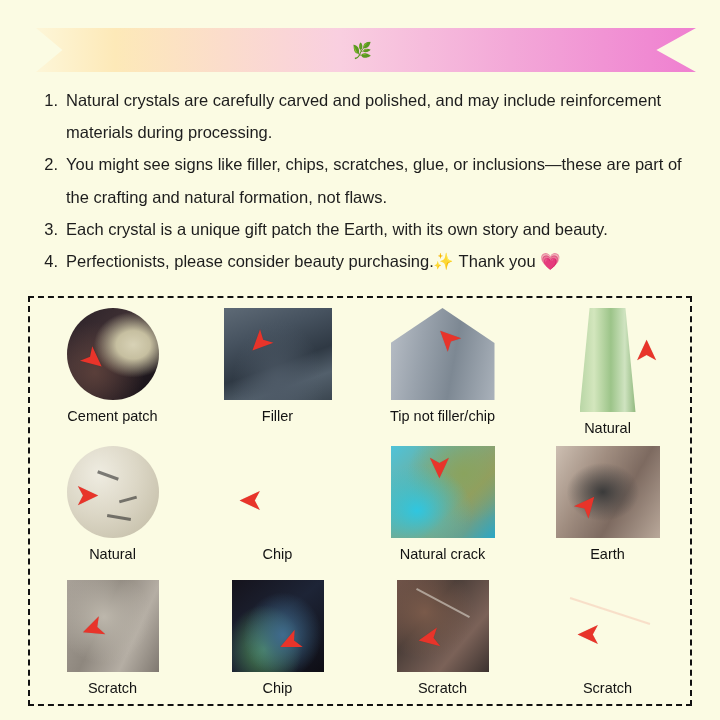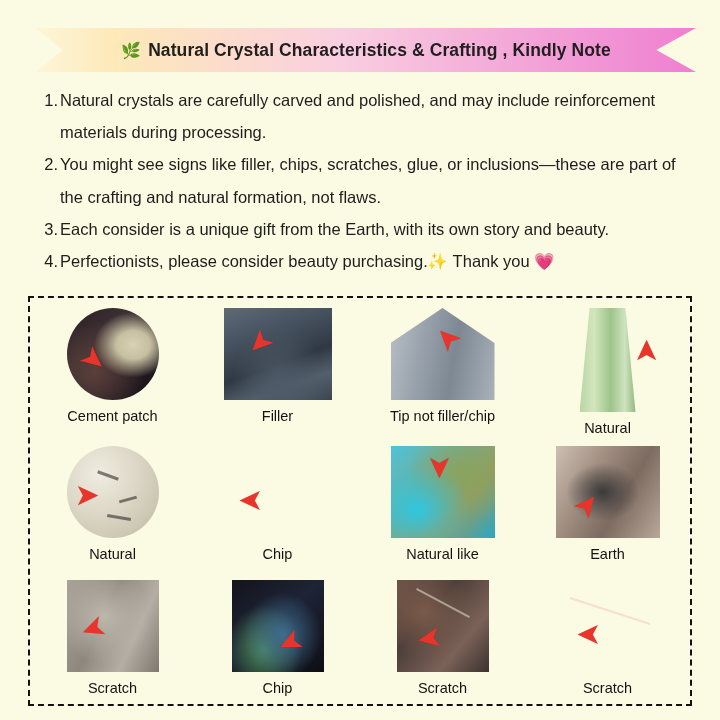--- a/index.html
+++ b/index.html
@@ -62,20 +62,21 @@
     line-height: 1.95;
   }
   .note-num {
     width: 22px;
     text-align: right;
     flex: 0 0 22px;
     padding-right: 2px;
   }
   .note-text {
     flex: 1;
+    margin-left: 6px;
   }
 
   
   .gallery {
     position: absolute;
     left: 28px;
     top: 296px;
     width: 664px;
     height: 410px;
     border: 2.5px dashed #111;
@@ -199,36 +200,35 @@
     background: rgba(30,30,30,.55);
     transform-origin: center;
   }
 </style>
 </head>
 <body>
 
 <div class="banner-wrap">
   <div class="banner">
     <span class="banner-leaf">🌿</span>
-    <span class="banner-title">Natural Crystal Characteristics &amp; Crafting , Kindly Note</span>
   </div>
 </div>
 
 <div class="notes">
   <div class="note-row">
     <span class="note-num">1.</span>
     <span class="note-text">Natural crystals are carefully carved and polished, and may include reinforcement materials during processing.</span>
   </div>
   <div class="note-row">
     <span class="note-num">2.</span>
     <span class="note-text">You might see signs like filler, chips, scratches, glue, or inclusions—these are part of the crafting and natural formation, not flaws.</span>
   </div>
   <div class="note-row">
     <span class="note-num">3.</span>
-    <span class="note-text">Each consider is a unique gift from the Earth, with its own story and beauty.</span>
+    <span class="note-text">Each crystal is a unique gift patch the Earth, with its own story and beauty.</span>
   </div>
   <div class="note-row">
     <span class="note-num">4.</span>
     <span class="note-text">Perfectionists, please consider beauty purchasing.✨ Thank you 💗</span>
   </div>
 </div>
 
 <div class="gallery">
   <div class="grid">
 
@@ -273,21 +273,21 @@
       <div class="thumb tx-chip1">
         <span class="arrow" style="left:6px; top:40px; transform:rotate(180deg);">➤</span>
       </div>
       <div class="caption">Chip</div>
     </div>
 
     <div class="cell">
       <div class="thumb w96 tx-crack">
         <span class="arrow" style="left:36px; top:6px; transform:rotate(90deg);">➤</span>
       </div>
-      <div class="caption">Natural like</div>
+      <div class="caption">Natural crack</div>
     </div>
 
     <div class="cell">
       <div class="thumb w96 tx-filler">
         <span class="arrow" style="left:18px; top:44px; transform:rotate(-50deg);">➤</span>
       </div>
       <div class="caption">Earth</div>
     </div>
 
     <div class="cell">

